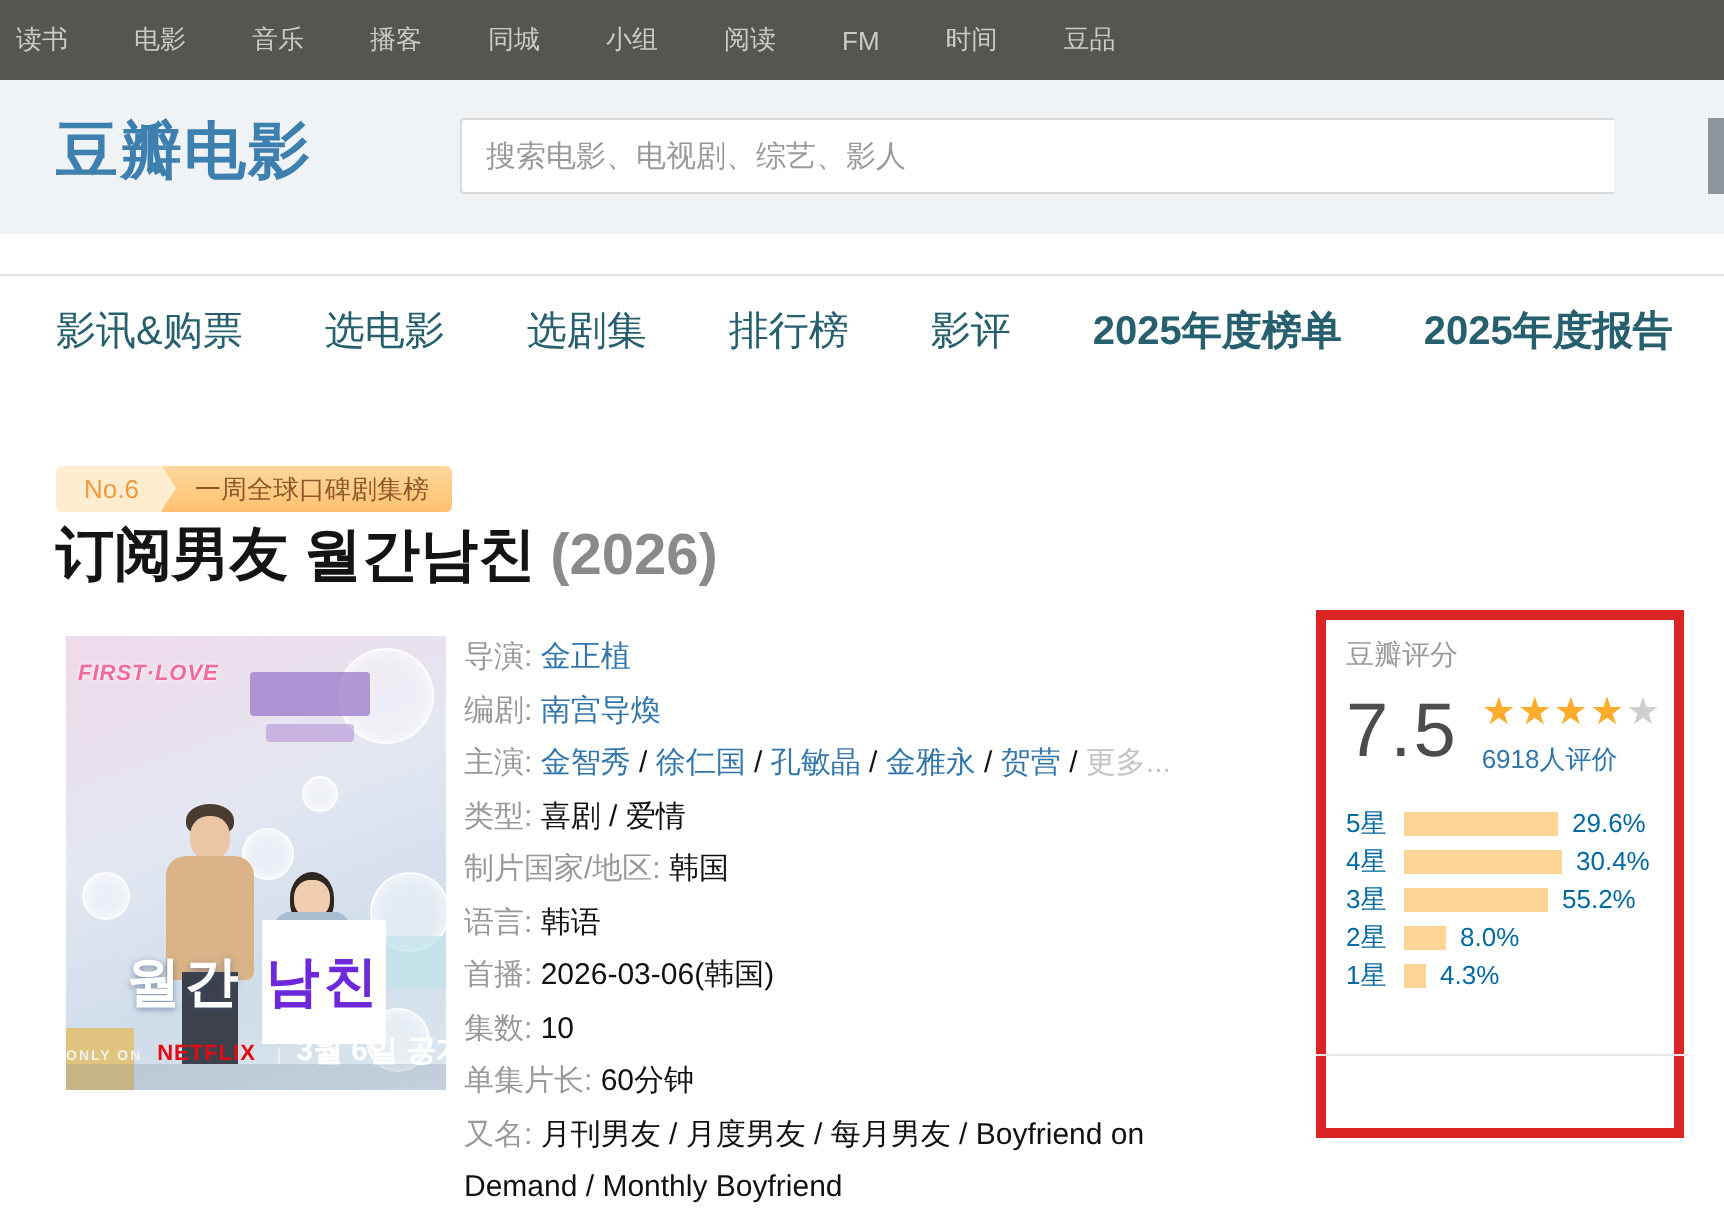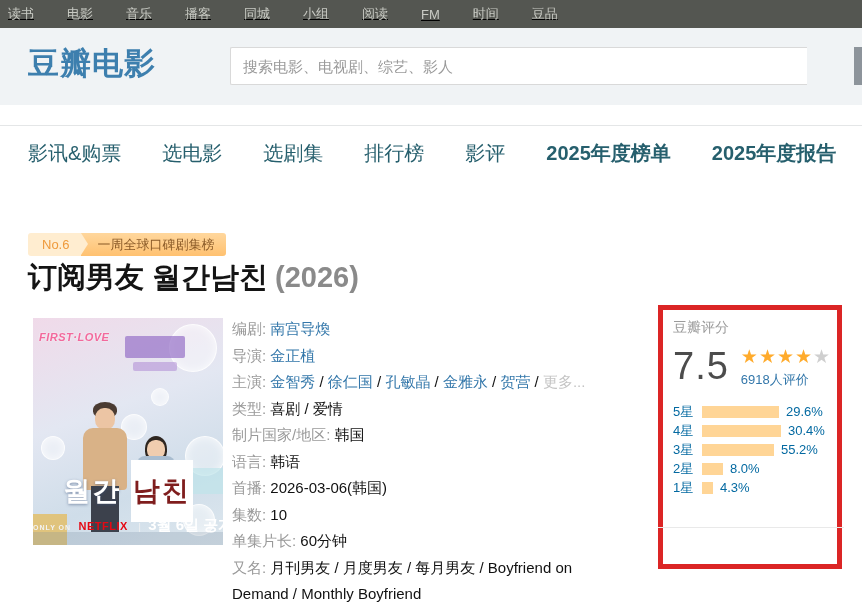--- a/index.html
+++ b/index.html
@@ -4,21 +4,21 @@
 <style>
   * { margin:0; padding:0; box-sizing:content-box; }
   html,body { width:862px; height:604px; }
   body {
     font-family:"Liberation Sans","DejaVu Sans",sans-serif;
     background:#fff; position:relative; overflow:hidden;
   }
   a { text-decoration:none; cursor:pointer; }
 
   
-  .topnav { height:28px; background:#545651; display:flex; align-items:center; padding-left:8px;text-decoration:underline; }
+  .topnav { height:40px; background:#545651; display:flex; align-items:center; padding-left:8px; }
   .topnav a { color:#c9cbc4; font-size:13px; margin-right:33px; white-space:nowrap; }
 
   
   .header { height:77px; background:#f0f3f5; position:relative; }
   .logo { position:absolute; left:28px; top:15px; font-size:31px; font-weight:bold; color:#3d7fae; letter-spacing:1px; cursor:pointer; }
   .searchwrap { position:absolute; left:230px; top:19px; display:flex; align-items:flex-start;gap:47px; }
   .search { width:552px; height:36px; border:1px solid #d9d9d9; border-right:none; border-radius:2px 0 0 2px; padding:0 12px; font-size:15px; color:#333; outline:none; background:#fff; font-family:inherit; }
   .search::placeholder { color:#9a9a9a; }
   .searchbtn { width:47px; height:38px; background:#8d949b; border:none; border-radius:0 3px 3px 0; display:flex; align-items:center; justify-content:center; cursor:pointer; }
 
@@ -56,21 +56,21 @@
   .p-man-body { position:absolute; left:50px; top:110px; width:44px; height:62px; background:#d9b287; border-radius:10px 10px 4px 4px; }
   .p-man-legs { position:absolute; left:58px; top:168px; width:28px; height:46px; background:#3c414c; }
   .p-wom-hair { position:absolute; left:112px; top:118px; width:22px; height:26px; background:#2e2620; border-radius:50% 50% 40% 40%; }
   .p-wom-head { position:absolute; left:114px; top:122px; width:18px; height:19px; background:#f0cdaf; border-radius:45%; }
   .p-wom-body { position:absolute; left:104px; top:138px; width:38px; height:44px; background:#a9bdd0; border-radius:8px 8px 4px 4px; }
   .p-wom-legs { position:absolute; left:106px; top:178px; width:34px; height:20px; background:#9fc4de; border-radius:3px; }
   .p-furn-l { position:absolute; left:0; top:196px; width:34px; height:31px; background:#e3bd62; opacity:.8; }
   .p-furn-r { position:absolute; left:160px; top:150px; width:30px; height:26px; background:#bfe4ea; opacity:.7; }
   .p-desk { position:absolute; left:0; top:214px; width:190px; height:13px; background:rgba(120,140,160,.25); }
   .p-title { position:absolute; left:0; right:0; top:155px; text-align:center; font-size:27px; font-weight:bold; color:#fff; letter-spacing:2px; text-shadow:0 1px 3px rgba(60,80,120,.55); white-space:nowrap; }
-  .p-title .inv { color:#7f1d1d; background:#fff; padding:16px 2px; text-shadow:none; }
+  .p-title .inv { color:#6d28d9; background:#fff; padding:16px 2px; text-shadow:none; }
   .p-netflix { position:absolute; left:0; right:0; top:198px; text-align:center; white-space:nowrap; }
   .p-netflix .on { font-size:7px; color:#f2f2f2; font-weight:bold; letter-spacing:1px; }
   .p-netflix .nf { font-size:11px; color:#e50914; font-weight:bold; letter-spacing:.5px; margin:0 3px; }
   .p-netflix .sep { font-size:9px; color:#f2f2f2; margin:0 3px; }
   .p-netflix .rel { font-size:15px; color:#fff; font-weight:bold; }
 
   
   .info { position:absolute; left:232px; top:316px; width:398px; font-size:15px; line-height:26.5px; color:#111; }
   .info .pl { color:#999; }
   .info a.celeb { color:#3377aa; }
@@ -162,22 +162,22 @@
   <div class="p-title"><span>월간 </span><span class="inv">남친</span></div>
   <div class="p-netflix">
     <span class="on">ONLY ON</span>
     <span class="nf">NETFLIX</span>
     <span class="sep">|</span>
     <span class="rel">3월 6일 공개</span>
   </div>
 </div>
 
 <div class="info">
+    <div><span class="pl">导演: </span><a class="celeb">金正植</a></div>
     <div><span class="pl">编剧: </span><a class="celeb">南宫导煥</a></div>
-    <div><span class="pl">导演: </span><a class="celeb">金正植</a></div>
     <div><span class="pl">主演: </span><a class="celeb">金智秀</a><span> / </span><a class="celeb">徐仁国</a><span> / </span><a class="celeb">孔敏晶</a><span> / </span><a class="celeb">金雅永</a><span> / </span><a class="celeb">贺营</a><span> / </span><span class="muted">更多...</span></div>
     <div><span class="pl">类型: </span><span>喜剧 / 爱情</span></div>
     <div><span class="pl">制片国家/地区: </span><span>韩国</span></div>
     <div><span class="pl">语言: </span><span>韩语</span></div>
     <div><span class="pl">首播: </span><span>2026-03-06(韩国)</span></div>
     <div><span class="pl">集数: </span><span>10</span></div>
     <div><span class="pl">单集片长: </span><span>60分钟</span></div>
     <div><span class="pl">又名: </span><span>月刊男友 / 月度男友 / 每月男友 / Boyfriend on Demand / Monthly Boyfriend</span></div>
   </div>
 

